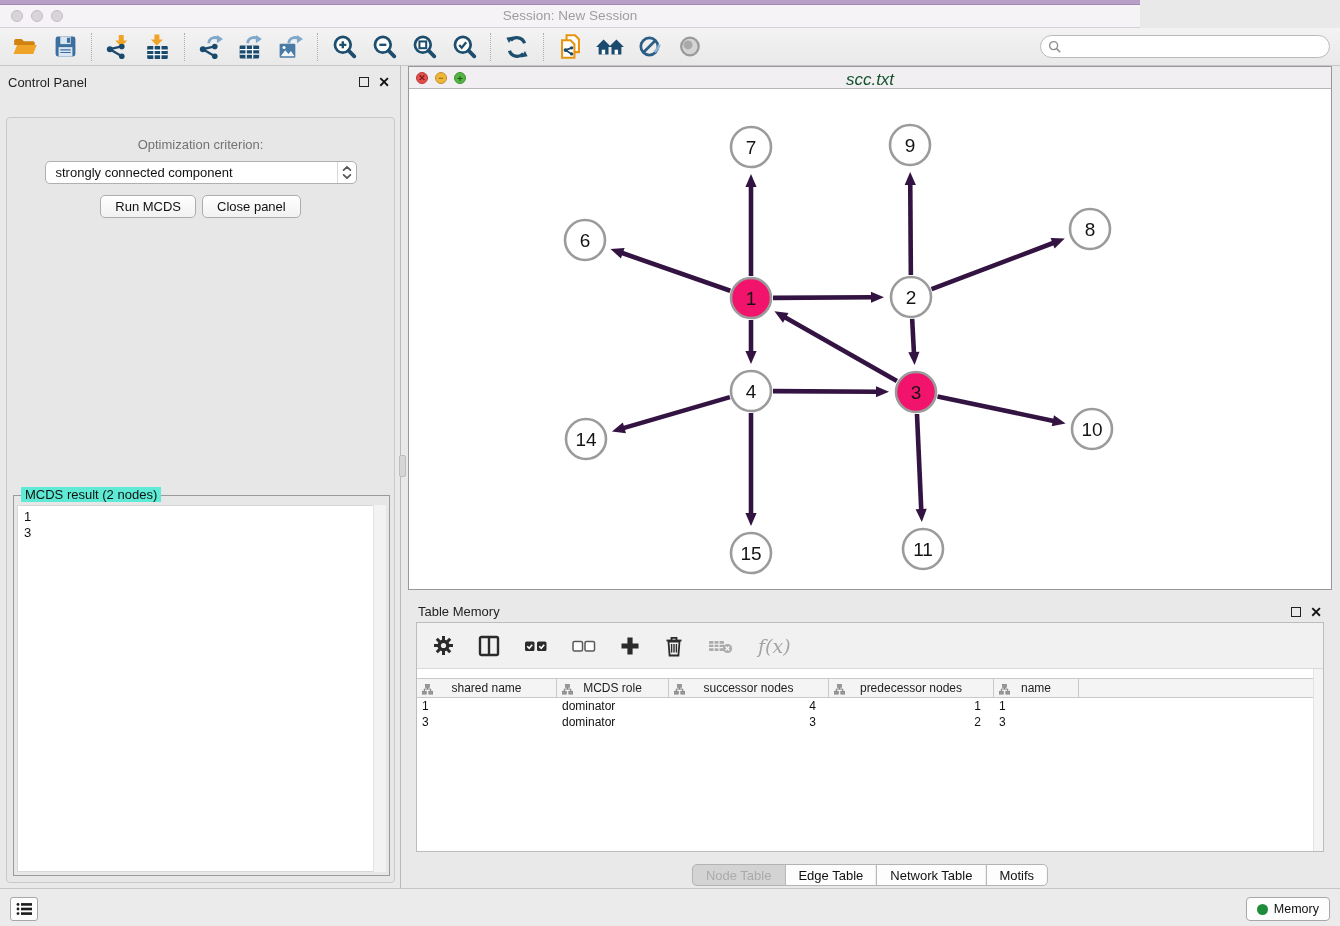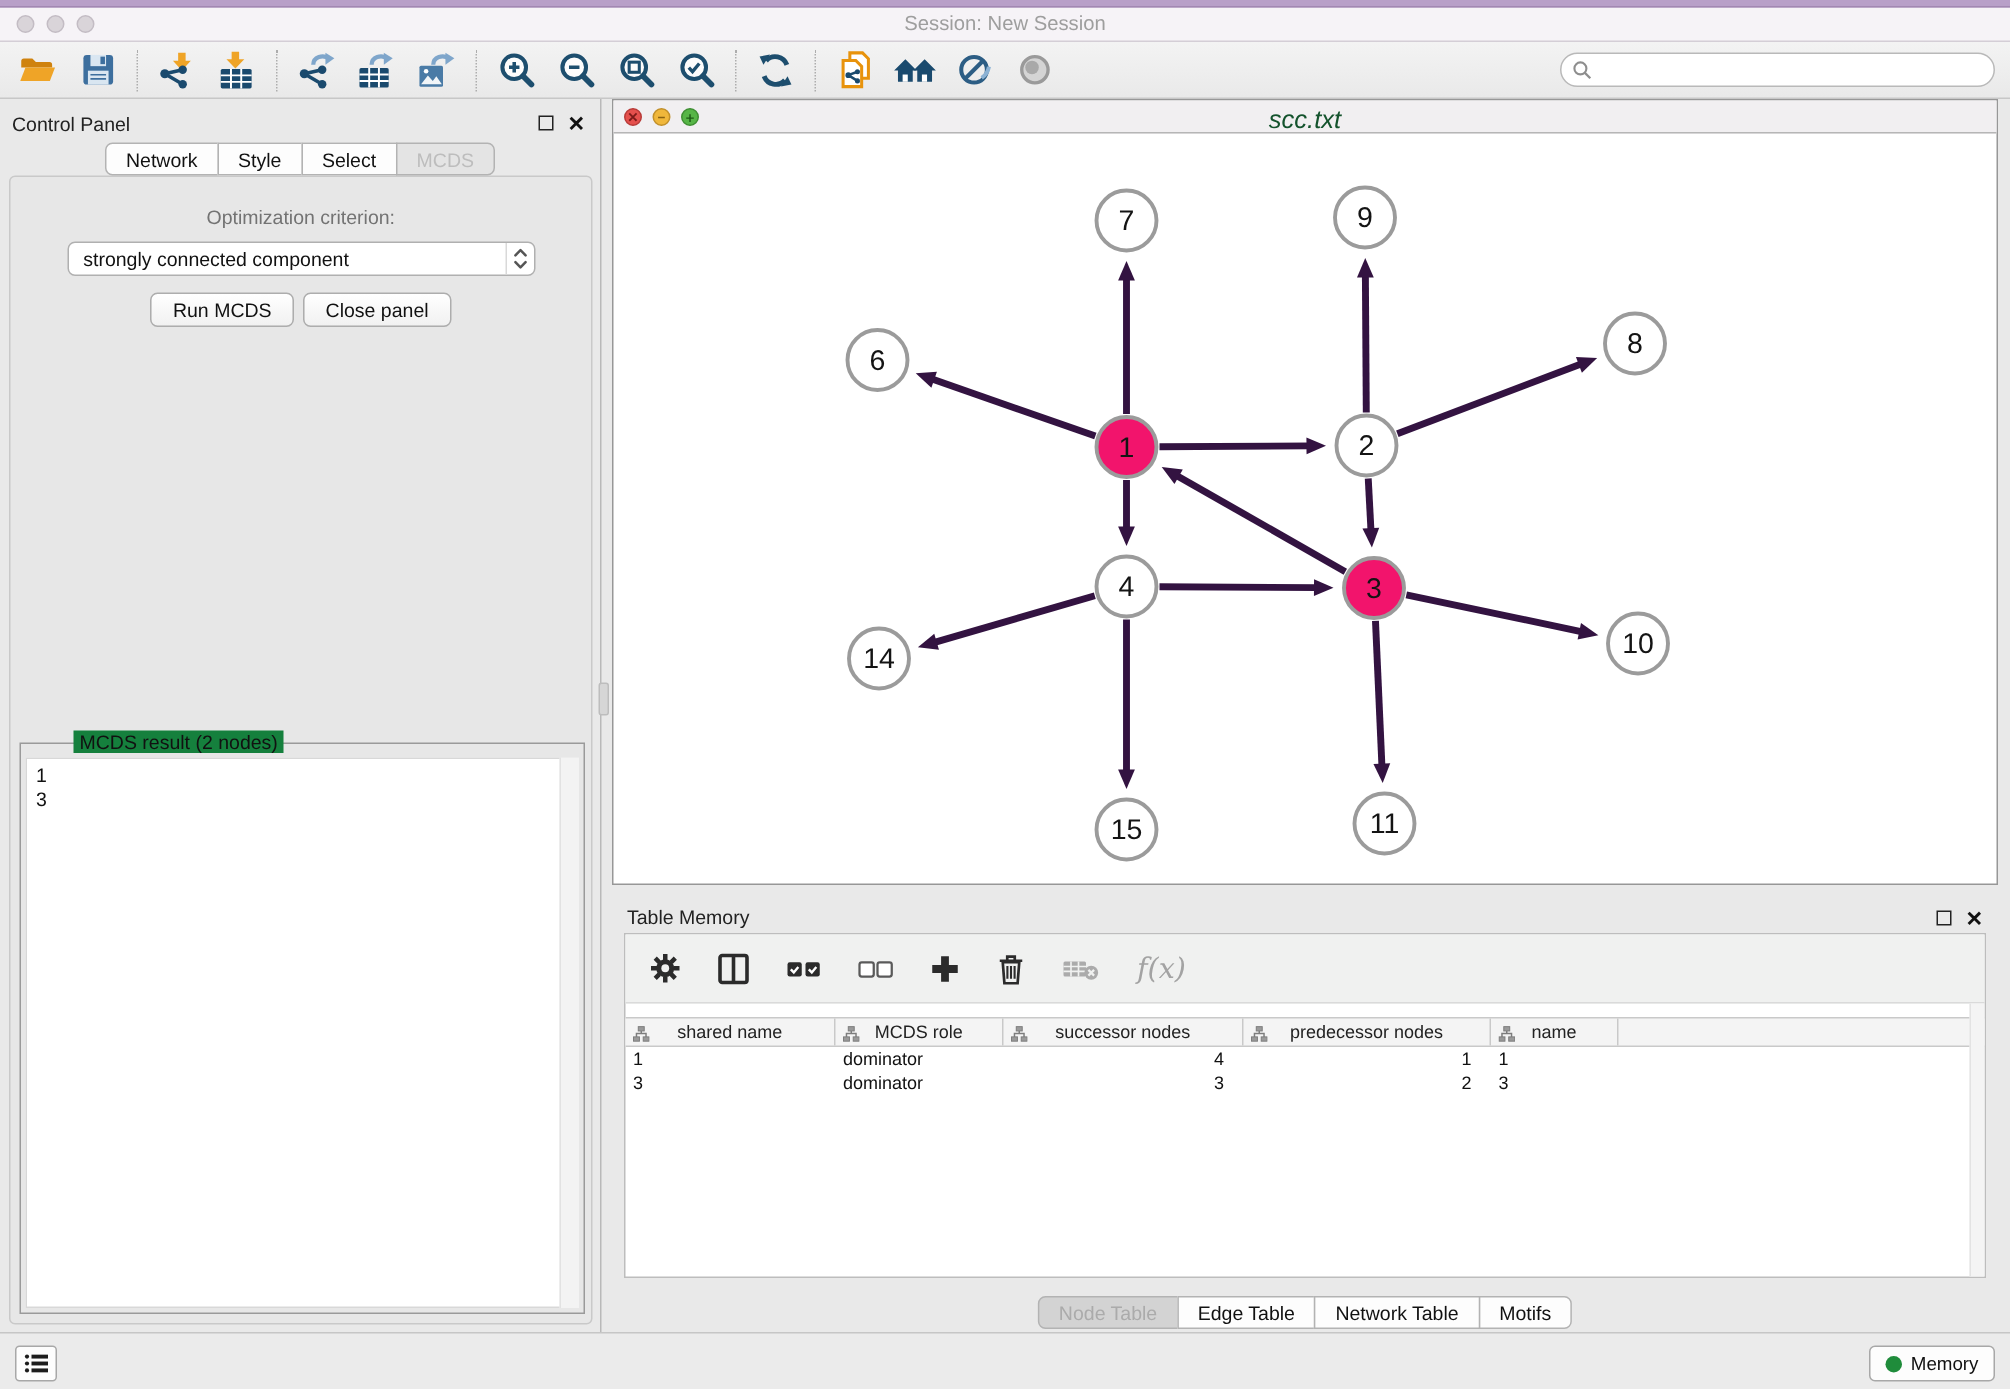--- a/index.html
+++ b/index.html
@@ -1,20 +1,20 @@
 <!DOCTYPE html>
 <html><head>
 <meta charset="utf-8">
 <style>
   * { margin:0; padding:0; box-sizing:border-box; }
   html,body { width:1340px; height:926px; }
   body { font-family:"Liberation Sans", sans-serif; background:#e9e9e9; position:relative; overflow:hidden; }
 
   
-  .titlebar { position:absolute; left:0; top:0; width:1340px; height:28px; background:#f6f3f7; border-bottom:1px solid #d4ced6; }
+  .titlebar { position:absolute; left:0; top:0; width:1140px; height:28px; background:#f6f3f7; border-bottom:1px solid #d4ced6; }
   .titlebar-accent { position:absolute; left:0; top:0; width:100%; height:5px; background:#b89fc8; border-bottom:1px solid #a287b2; }
   .traffic { position:absolute; top:10px; left:11px; display:flex; gap:8px; }
   .traffic span { width:12px; height:12px; border-radius:50%; background:#d9d4d9; border:1px solid #c3bcc4; }
   .win-title { position:absolute; left:0; right:0; top:8px; text-align:center; font-size:13.5px; color:#9e9e9e; }
 
   
   .toolbar { position:absolute; left:0; top:28px; width:1340px; height:38px; background:linear-gradient(#f3f3f3,#e9e9e9); border-bottom:1px solid #c7c7c7; display:flex; align-items:center; padding-left:8px; }
   .tbtn { width:34px; height:32px; display:flex; align-items:center; justify-content:center; flex:0 0 auto; margin-right:6px; }
   .tsep { width:1px; height:28px; border-left:1px dotted #adadad; margin:0 9px 0 3px; flex:0 0 auto; }
   .searchwrap { margin-left:auto; margin-right:10px; position:relative; }
@@ -37,21 +37,21 @@
   .seg-btn:last-child { border-radius:0 5px 5px 0; }
   .seg-btn.selected { background:#e4e4e4; color:#bdbdbd; }
   .tp-tabs .seg-btn.selected { background:#d3d3d3; color:#ababab; }
   .cp-body { position:absolute; left:6px; top:51px; width:389px; height:766px; background:#e7e7e7; border:1px solid #c9c9c9; border-radius:4px; }
   .opt-label { text-align:center; margin-top:19px; font-size:13px; color:#737373; }
   .combo { position:relative; width:312px; height:23px; margin:9px auto 0 auto; background:#fff; border:1px solid #b0b0b0; border-radius:5px; font-size:13px; color:#111; display:flex; align-items:center; padding-left:10px; }
   .combo .stepper { position:absolute; right:0; top:0; width:19px; height:21px; border-left:1px solid #d9d9d9; display:flex; align-items:center; justify-content:center; }
   .btn-row { display:flex; justify-content:center; gap:6px; margin-top:11px; }
   .pushbtn { height:23px; padding:0 14px; background:linear-gradient(#ffffff,#f1f1f1); border:1px solid #adadad; border-radius:5px; font-size:13px; color:#111; display:flex; align-items:center; }
   .result-group { position:absolute; left:6px; top:377px; width:377px; height:381px; border:1px solid #9a9a9a; }
-  .result-legend { position:absolute; top:-9px; left:7px; background:#15803d; padding:0 4px; font-size:13px; color:#111;margin-left:28px; }
+  .result-legend { position:absolute; top:-9px; left:7px; background:#5eead4; padding:0 4px; font-size:13px; color:#111; }
   .result-text { position:absolute; left:3px; right:3px; top:9px; bottom:3px; background:#fff; border:1px solid #d8d8d8; font-size:13px; color:#111; line-height:16px; padding:3px 6px; white-space:pre; }
   .result-scroll { position:absolute; right:3px; top:9px; bottom:3px; width:13px; background:#f3f3f3; border-left:1px solid #e2e2e2; }
 
   
   .net-window { position:absolute; left:408px; top:66px; width:924px; height:524px; background:#fff; border:1px solid #979797; }
   .net-titlebar { position:relative; height:22px; background:#f1eff1; border-bottom:1px solid #b6b6b6; }
   .mac-lights { position:absolute; left:7px; top:5px; display:flex; gap:7px; }
   .mac-lights span { width:12px; height:12px; border-radius:50%; font-size:9px; font-weight:bold; display:flex; align-items:center; justify-content:center; }
   .ml-red { background:#e5504d; border:1px solid #b93b39; color:#7c1a19; }
   .ml-yellow { background:#f0b73b; border:1px solid #c2902a; color:#8a6212; }
@@ -252,26 +252,20 @@
 </div>
 
 <div class="control-panel">
   <div class="panel-header cp-header">
     <span>Control Panel</span>
     <span class="ph-icons">
       <span class="float-box"></span>
       <span class="close-x">✕</span>
     </span>
   </div>
-  <div class="seg-row cp-tabs" id="cp-tabs">
-      <div class="seg-btn">Network</div>
-      <div class="seg-btn">Style</div>
-      <div class="seg-btn">Select</div>
-      <div class="seg-btn selected">MCDS</div>
-    </div>
   <div class="cp-body">
     <div class="opt-label">Optimization criterion:</div>
     <div class="combo">
       <span>strongly connected component</span>
       <span class="stepper">
         <svg width="10" height="15" viewBox="0 0 10 15">
             <path d="M1.6 5.2 L5 1.8 L8.4 5.2" stroke="#555" stroke-width="1.7" fill="none" stroke-linecap="round" stroke-linejoin="round"></path>
             <path d="M1.6 9.8 L5 13.2 L8.4 9.8" stroke="#555" stroke-width="1.7" fill="none" stroke-linecap="round" stroke-linejoin="round"></path>
           </svg>
       </span>

